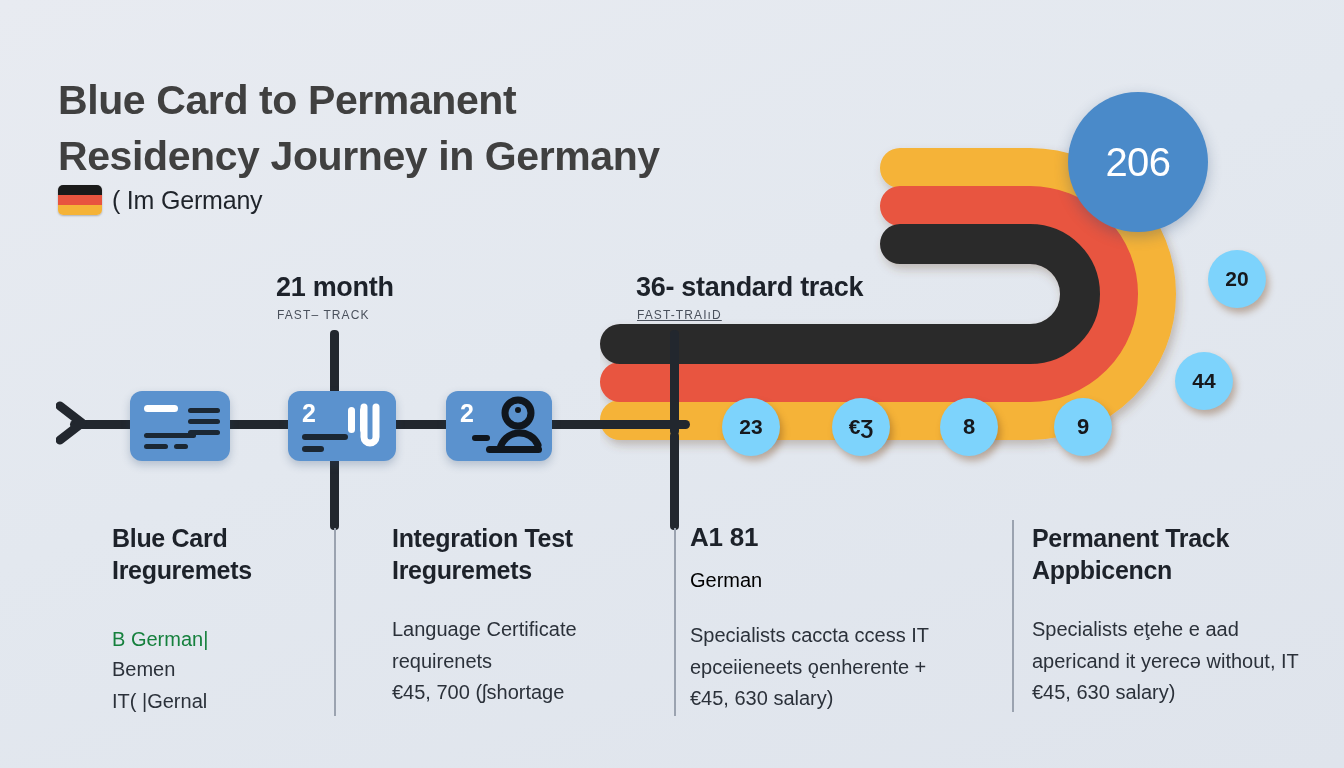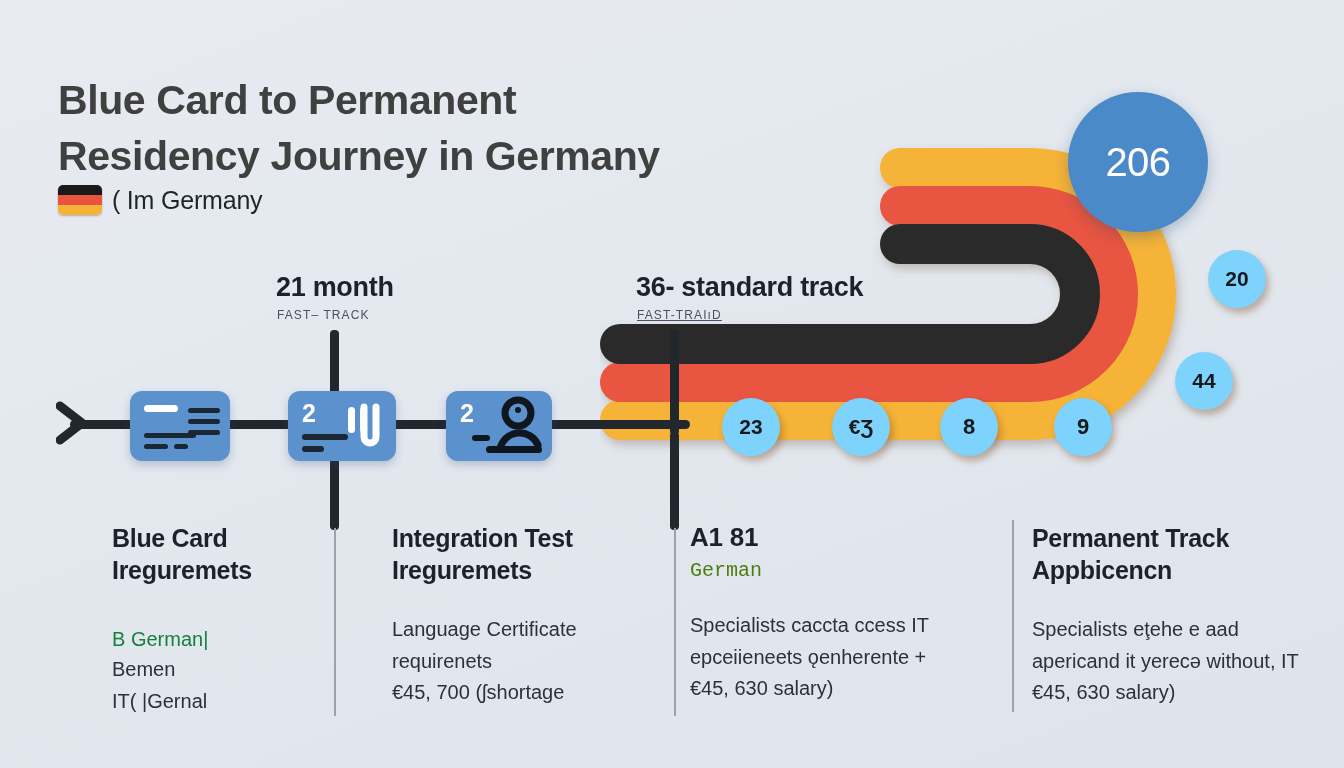--- a/index.html
+++ b/index.html
@@ -65,21 +65,21 @@
             letter-spacing:-0.3px;white-space:nowrap;}
   .ml-sub{position:absolute;font-size:12px;color:#4a515c;letter-spacing:1.1px;white-space:nowrap;}
 
   
   .col{position:absolute;top:522px;}
   .col-h{font-size:25px;font-weight:700;color:#1d222a;line-height:1.28;letter-spacing:-0.3px;}
   .col-accent{margin-top:38px;font-size:20px;color:#15803d;line-height:1.5;}
   .col-body{font-size:20px;color:#2b313a;line-height:1.58;}
   .col-body.gap{margin-top:28px;}
   .sub-h{font-size:26px;font-weight:700;color:#1d222a;letter-spacing:-0.2px;}
-  .sub-p{font-size:20px;color:#4d7c0f;margin-top:6px;font-family:Liberation Mono, monospace;}
+  .sub-p{font-size:20px;color:#000000;margin-top:16px;}
 </style>
 </head>
 <body>
 
 <div id="stage">
 
   <div class="title">
     <div>Blue Card to Permanent</div>
     <div>Residency Journey in Germany</div>
   </div>

